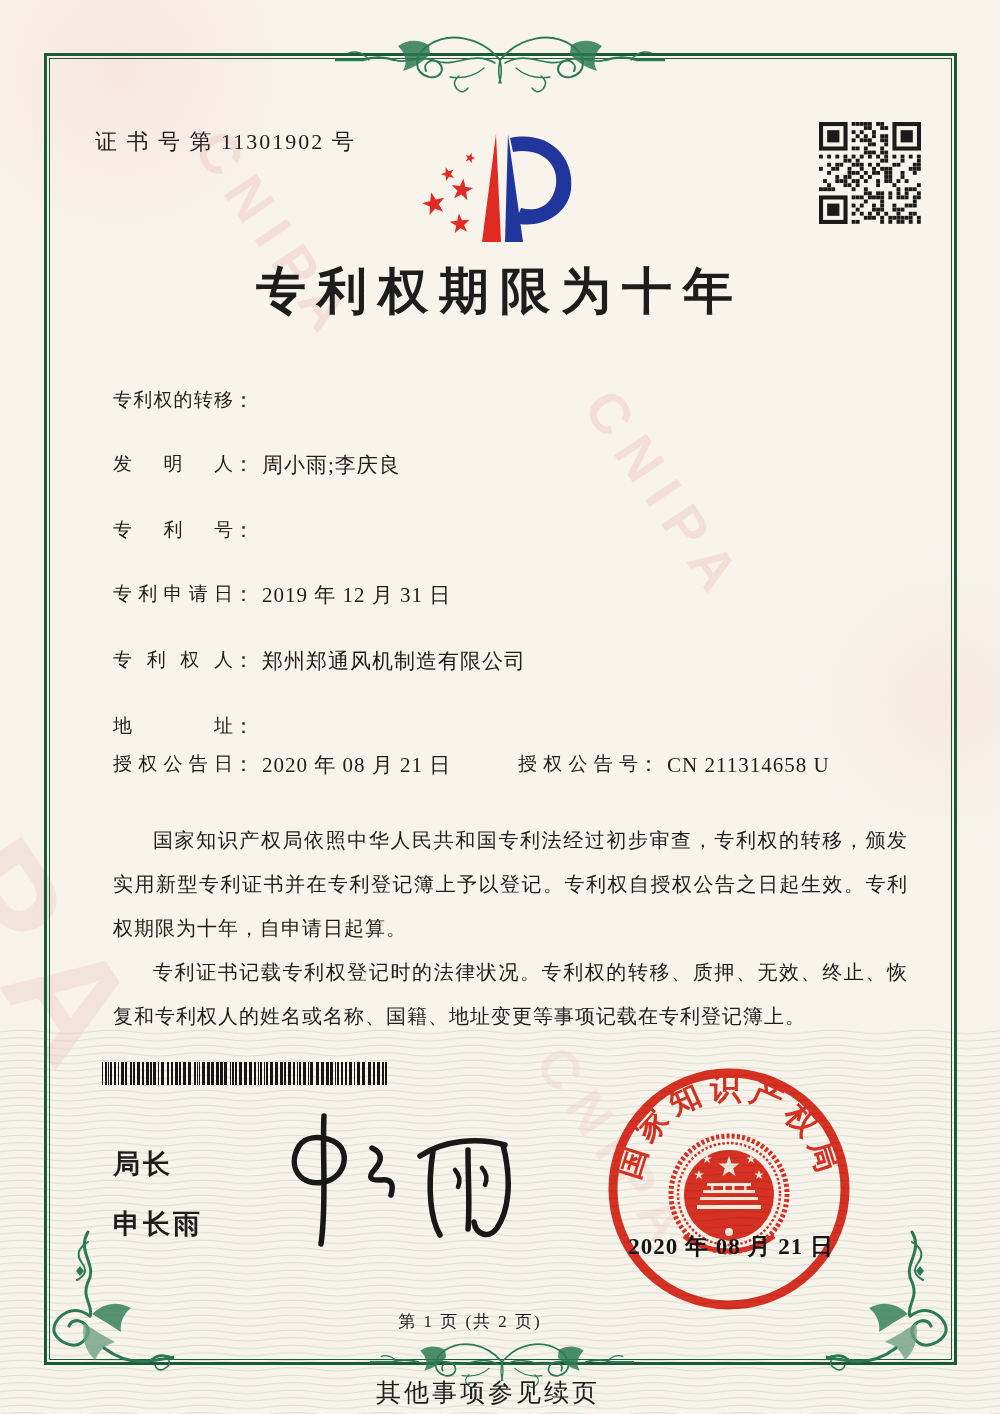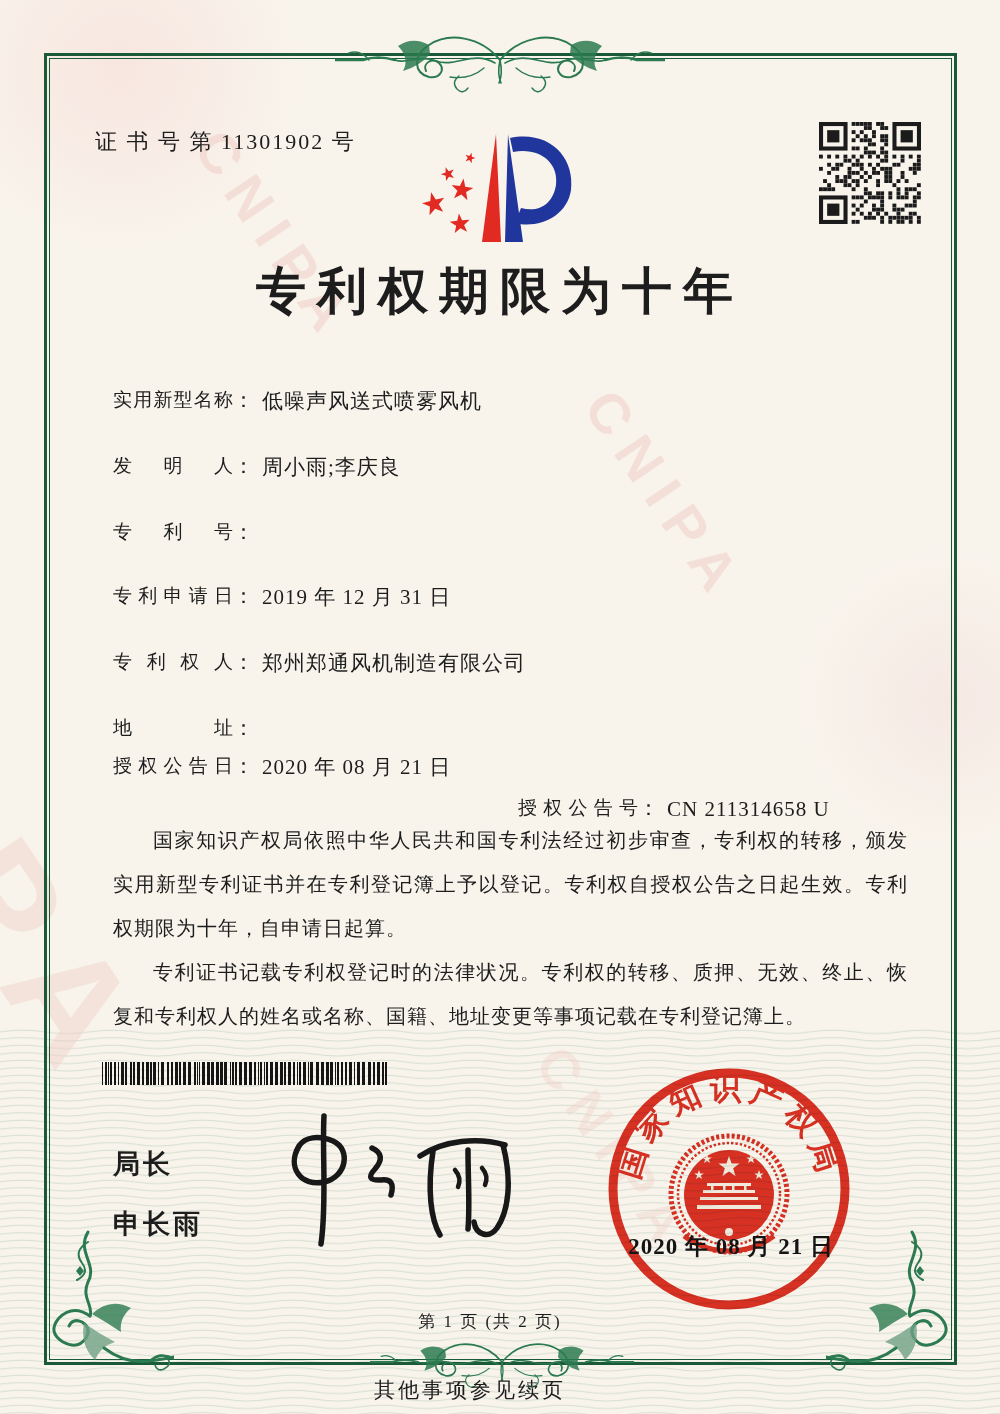--- a/index.html
+++ b/index.html
@@ -44,36 +44,36 @@
          letter-spacing:11px;z-index:2;}
   
   .fields{left:113px;top:386px;width:800px;z-index:2;font-size:21px;}
   .frow{display:flex;align-items:flex-start;margin-bottom:36px;line-height:28px;}
   .frow.addr{margin-bottom:10px;}
   .frow.grant{position:relative;}
   .flabel{display:inline-block;width:120px;font-size:19px;text-align:justify;text-align-last:justify;
           text-justify:inter-character;flex:0 0 120px;}
   .fcolon{flex:0 0 auto;}
   .fvalue{margin-left:8px;max-width:580px;line-height:30px;letter-spacing:1px;}
-  .pair2{position:absolute;left:405px;top:0;display:flex;align-items:flex-start;margin-top:42px;}
+  .pair2{position:absolute;left:405px;top:0;display:flex;align-items:flex-start;}
   
   .body-text{left:113px;top:818px;width:795px;font-size:20px;line-height:44px;z-index:2;
              text-align:justify;letter-spacing:1px;}
   .body-text p{margin:0;text-indent:2em;}
   
   .barcode{left:100px;top:1062px;z-index:2;}
   .signer{left:113px;top:1146px;z-index:2;font-family:"Liberation Sans","DejaVu Sans",sans-serif;
           font-size:27px;font-weight:700;letter-spacing:3px;}
   .signer div{margin-bottom:24px;}
   .sig-script{left:272px;top:1110px;z-index:2;}
   .seal{left:604px;top:1064px;z-index:3;opacity:.95;mix-blend-mode:multiply;}
   .seal-date{left:612px;top:1231px;width:238px;text-align:center;font-size:23px;font-weight:700;
              color:#141414;z-index:4;letter-spacing:1px;}
-  .page-indicator{left:0;top:1310px;width:94%;text-align:center;font-size:17px;z-index:2;letter-spacing:2px;padding-left:20px;}
-  .continuation{left:0;top:1376px;width:94%;text-align:center;font-size:21px;z-index:2;letter-spacing:3px;}
+  .page-indicator{left:0;top:1310px;width:94%;text-align:center;font-size:17px;z-index:2;letter-spacing:2px;}
+  .continuation{left:0;top:1376px;width:94%;text-align:center;font-size:25px;z-index:2;letter-spacing:3px;padding-left:18px;}
 </style>
 </head>
 <body>
 
 <svg width="0" height="0" style="position:absolute">
   <defs>
     <path id="star5" d="M0,-10 L2.35,-3.24 L9.51,-3.09 L3.8,1.24 L5.88,8.09 L0,4 L-5.88,8.09 L-3.8,1.24 L-9.51,-3.09 L-2.35,-3.24 Z"></path>
     <g id="flo-half" fill="none" stroke="var(--orn-green)" stroke-width="2" stroke-linecap="round">
       <path d="M165,40 C185,16 216,12 236,25 C253,36 251,53 236,57 C226,59 219,50 226,43 C232,37 243,43 239,51"></path>
       <path d="M170,43 C192,30 210,48 229,41 C247,34 258,45 270,40" stroke-width="1.6"></path>
@@ -366,23 +366,22 @@
         <rect x="0" y="73.44" width="28.560000000000002" height="28.560000000000002"></rect>
         <rect x="4.08" y="77.52" width="20.4" height="20.4" fill="#f8f4ec"></rect>
         <rect x="8.16" y="81.6" width="12.24" height="12.24" fill="#1b1b1b"></rect>
       </g>
     </svg>
 
   <div class="abs title">专利权期限为十年</div>
 
   <div class="abs fields">
     <div class="frow">
-      <span class="flabel">实用新型名称</span>
-        <span class="fcolon">：</span>
-      <span class="fvalue">低噪声风送式喷雾风机</span>
+      <span class="flabel">专利权的转移</span>
+        <span class="fcolon">：</span>
     </div>
     <div class="frow">
       <span class="flabel">发明人</span>
         <span class="fcolon">：</span>
       <span class="fvalue">周小雨;李庆良</span>
     </div>
     <div class="frow">
       <span class="flabel">专利号</span>
         <span class="fcolon">：</span>
     </div>

